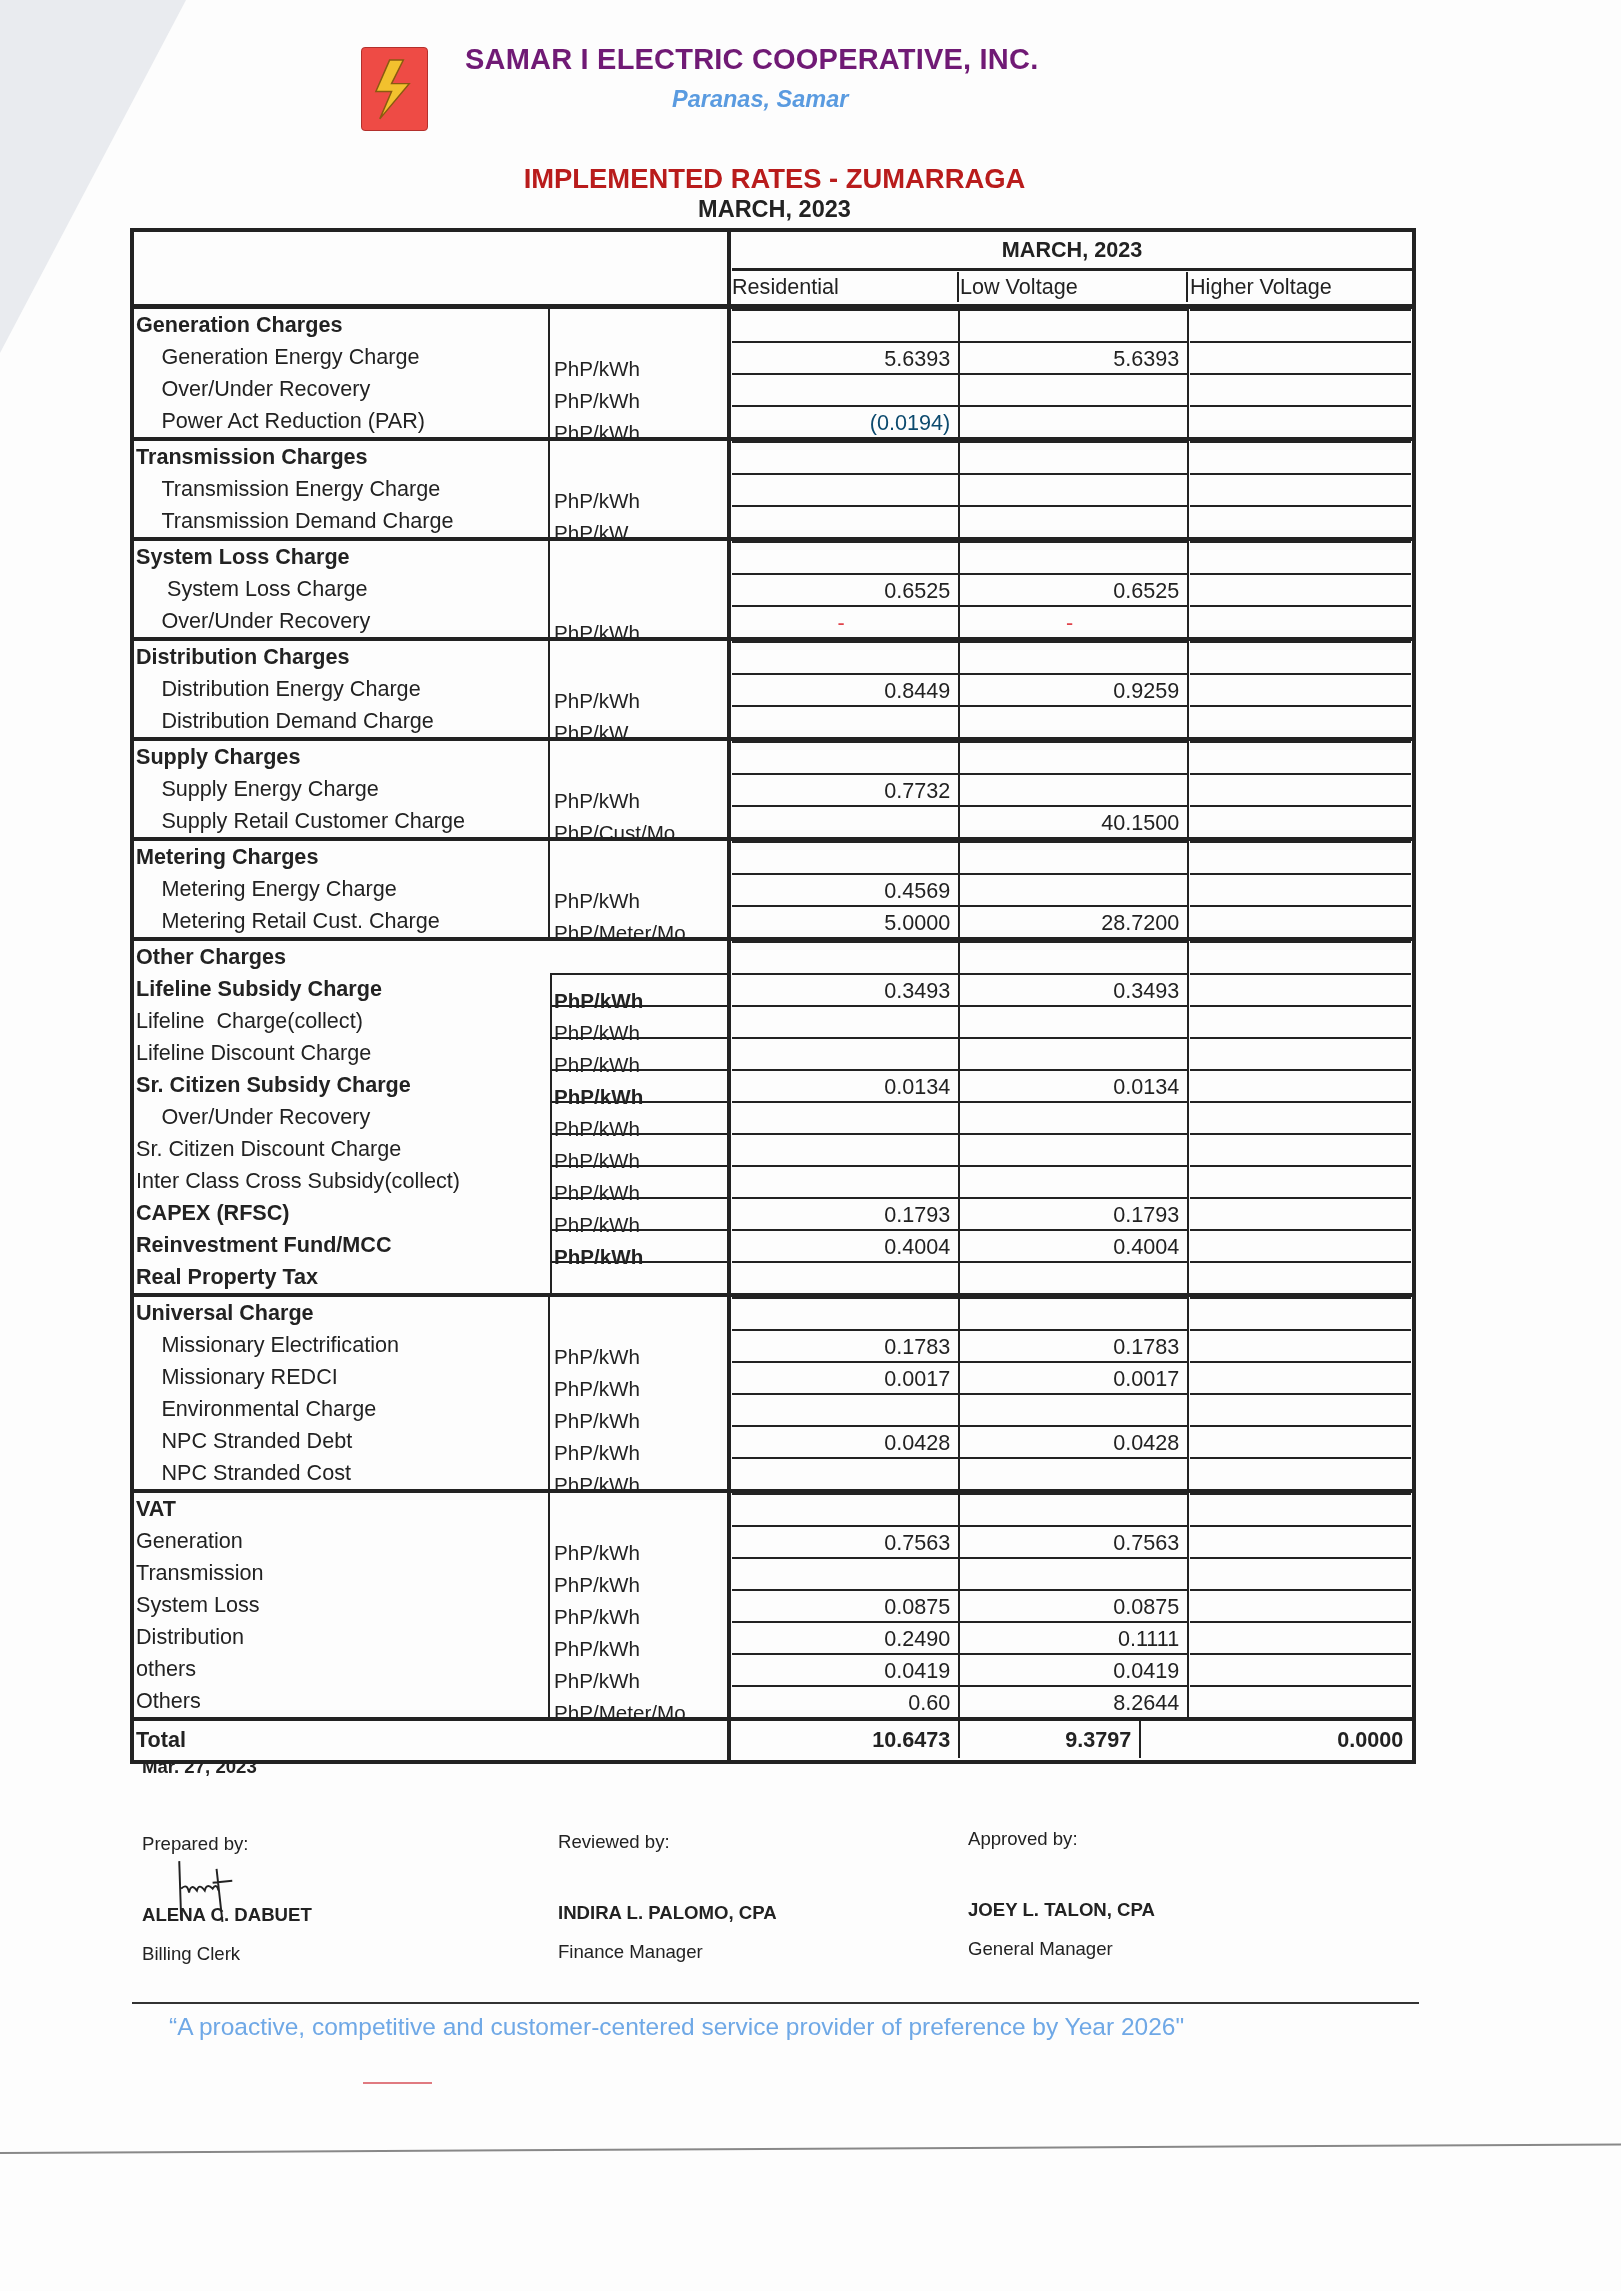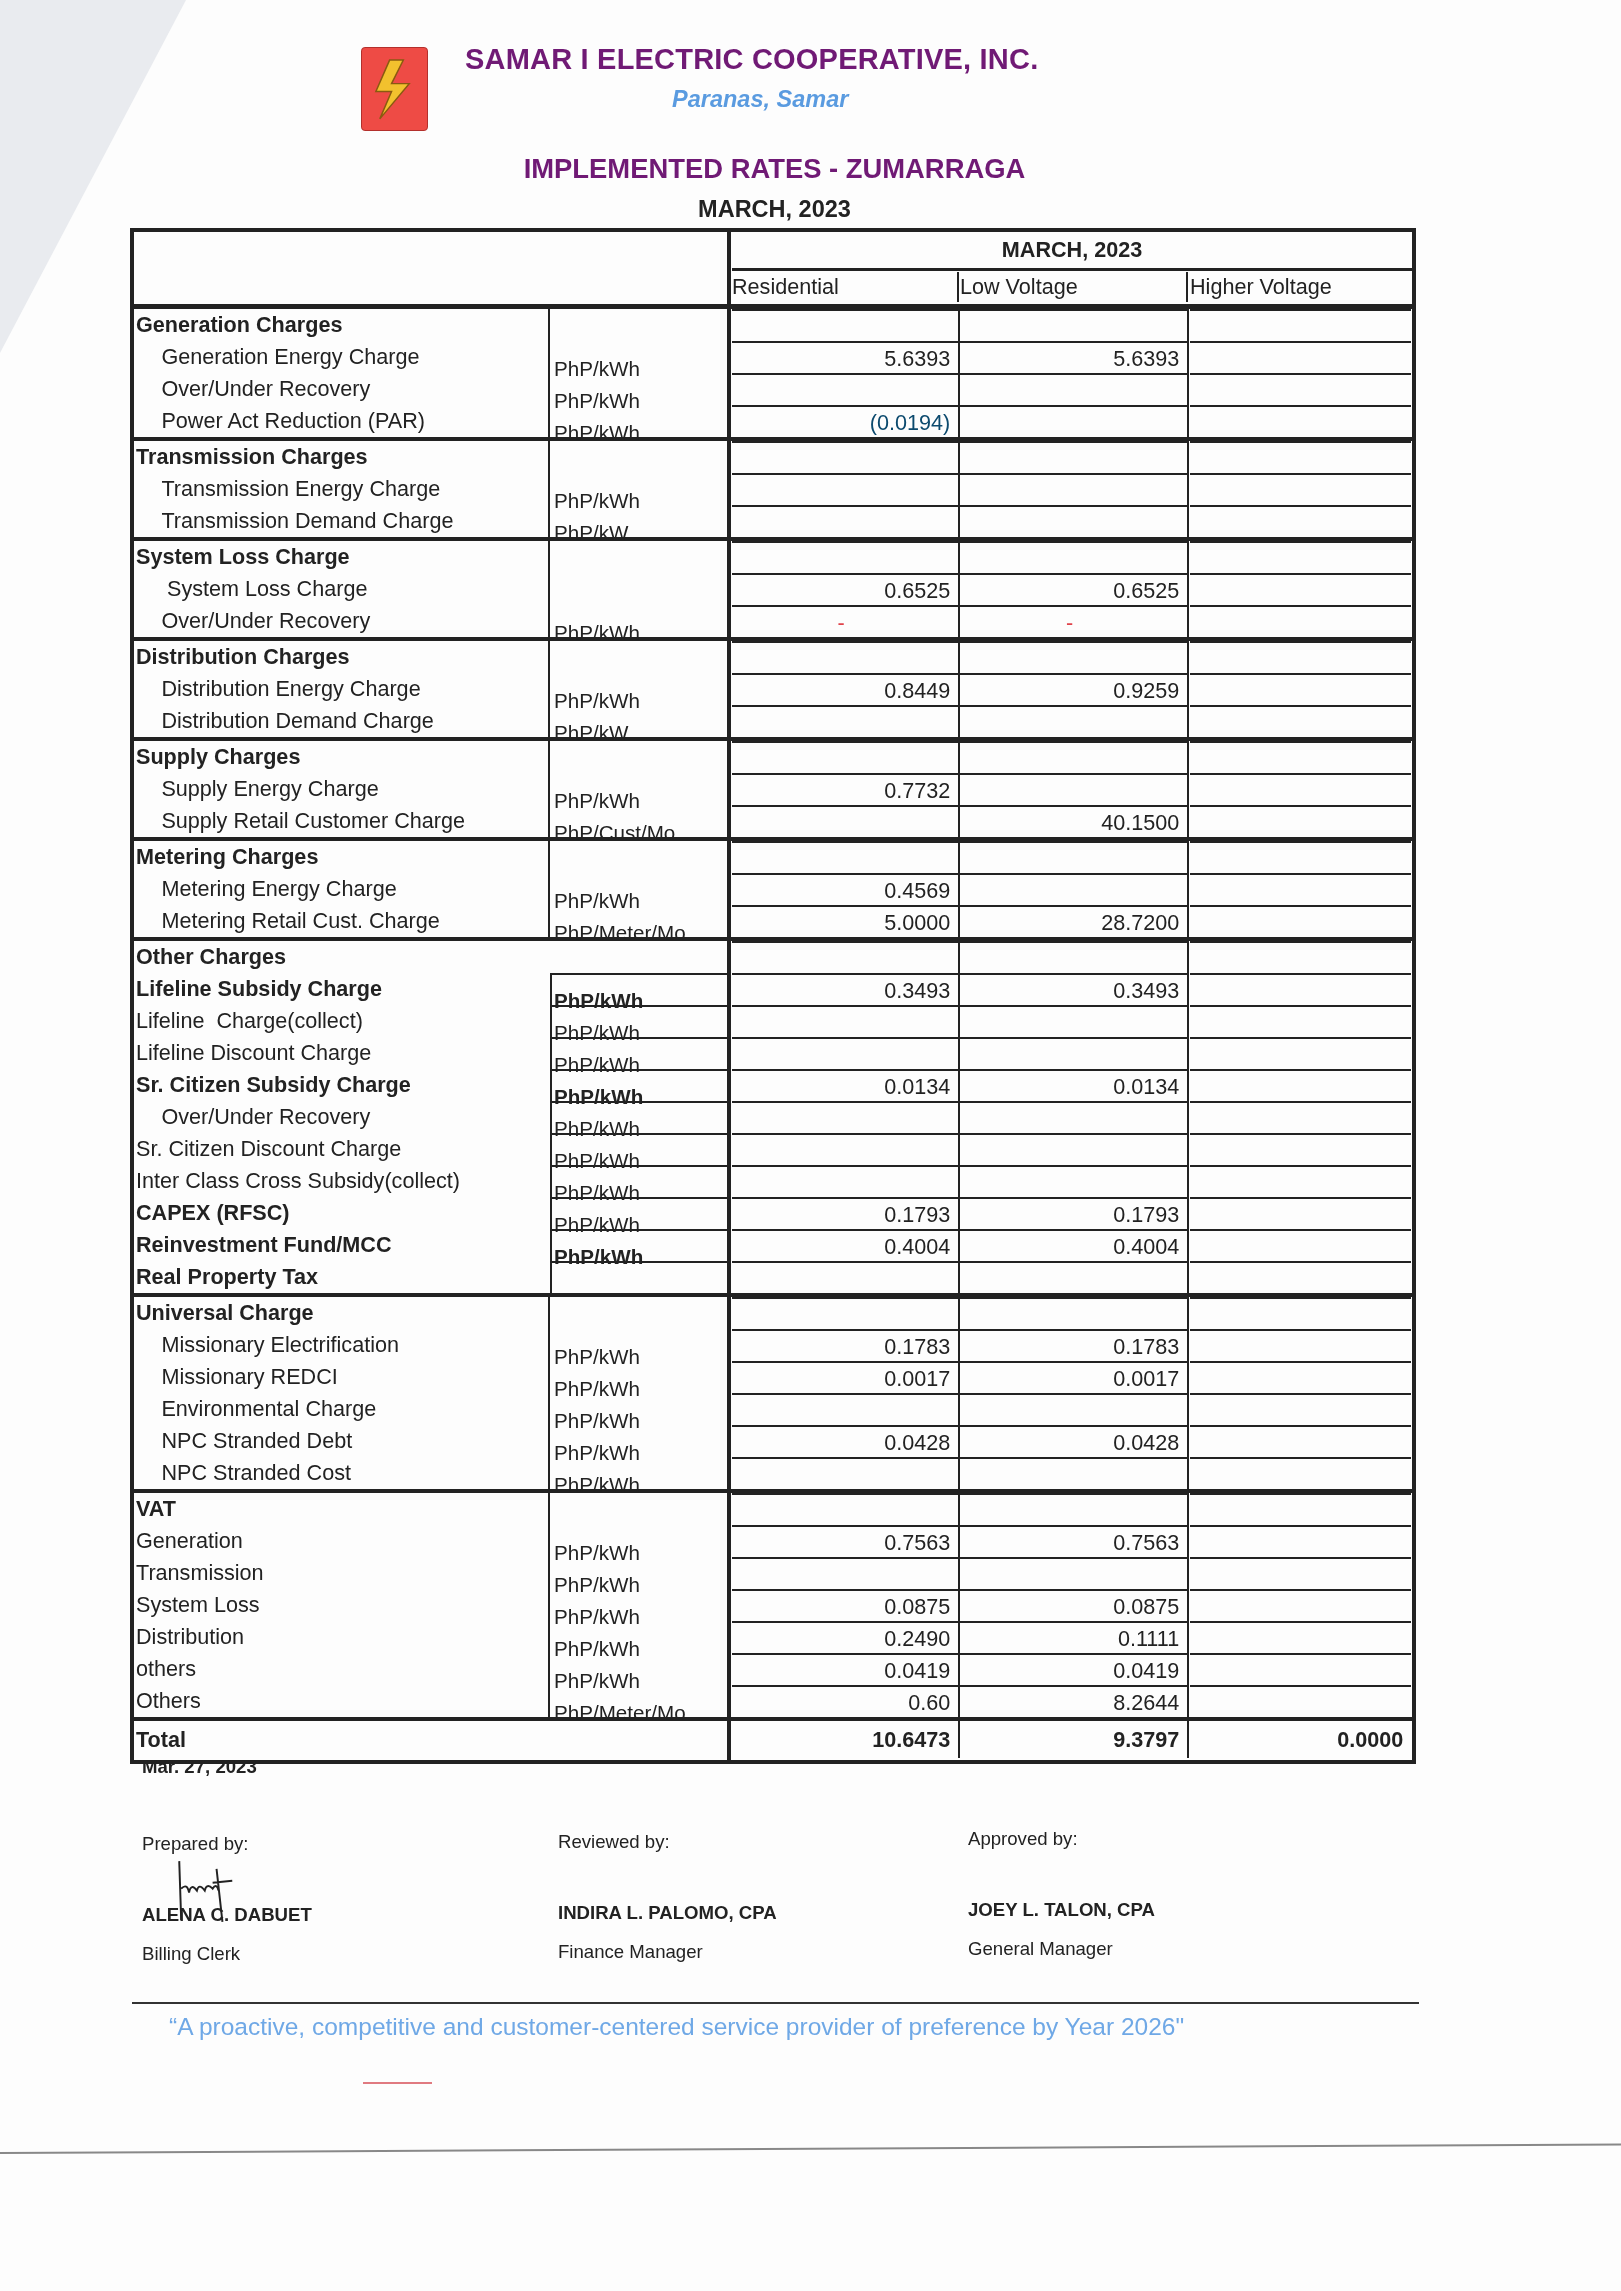--- a/index.html
+++ b/index.html
@@ -5,21 +5,21 @@
   html, body { margin:0; padding:0; }
   body { width:1621px; height:2292px; background:#fdfdfd; position:relative; overflow:hidden;
          font-family:"Liberation Sans", sans-serif; color:#222; }
   .shade { position:absolute; left:0; top:0; width:0; height:0;
            border-top:353px solid #e9ebef; border-right:186px solid transparent; }
   .logo { position:absolute; left:361px; top:47px; width:65px; height:82px; background:#ee4b45;
           border:1px solid #b3302c; border-radius:3.9px; }
   .logo svg { position:absolute; left:7.8px; top:9.8px; }
   .company { position:absolute; left:465px; top:43px; font-size:29px; font-weight:bold; color:#701a75; letter-spacing:0.2px; }
   .location { position:absolute; left:672px; top:86px; font-size:23.5px; font-style:italic; color:#5a9be0;font-weight:bold; }
-  .title { position:absolute; left:0; width:1549px; text-align:center; top:153px; font-size:27.4px; font-weight:bold; color:#701a75; }
+  .title { position:absolute; left:0; width:1549px; text-align:center; top:163px; font-size:27.4px; font-weight:bold; color:#b91c1c; }
   .subtitle { position:absolute; left:0; width:1549px; text-align:center; top:196px; font-size:23.5px; font-weight:bold; color:#222; }
 
   .tbl { position:absolute; left:130px; top:228px; width:1286px; }
   .hdr { position:relative; height:81px; border:4.9px solid #222; border-bottom:5.9px solid #222; box-sizing:border-box; width:1286px; }
   .hdr .leftblank { position:absolute; left:0; top:0; width:593px; height:100%; border-right:4.9px solid #222; }
   .hdr .month { position:absolute; left:598px; right:0; top:0; height:36px; border-bottom:3.9px solid #222;
                 text-align:center; font-weight:bold; font-size:21.6px; line-height:36px; }
   .hdr .col { position:absolute; top:40px; height:30px; line-height:30px; font-size:21.6px; }
   .hdr .c1 { left:598px; width:225px; border-right:2.9px solid #222; }
   .hdr .c2 { left:826px; width:226px; border-right:2.9px solid #222; }
@@ -44,21 +44,21 @@
   .row .v.red { color:#0c4a6e; }
   .row .v.dash { text-align:center; color:#e0434b; }
   .row .ucell { position:absolute; left:416px; width:177px; top:0; height:32px; border-top:2.9px solid #222; box-sizing:border-box; }
   .row:first-child .ucell { border-top:none; }
 
   .total { position:relative; height:43px; border:4.9px solid #222; border-top:none; box-sizing:border-box; width:1286px; }
   .total .lbl { position:absolute; left:2px; line-height:37px; font-size:21.6px; font-weight:bold; }
   .total .vdiv { position:absolute; left:593px; top:0; bottom:0; border-left:4.9px solid #222; }
   .total .v { position:absolute; top:0; height:37px; line-height:37px; text-align:right; font-weight:bold; font-size:21.6px; box-sizing:border-box; padding-right:7.8px; }
   .total .t1 { left:598px; width:228px; border-right:2.9px solid #222; }
-  .total .t2 { left:826px; width:229px; border-right:2.9px solid #222; }
+  .total .t2 { left:826px; width:181px; border-right:2.9px solid #222; }
   .total .t3 { left:1056px; width:221px; }
 
   .date { position:absolute; left:142px; top:1756px; font-size:18.6px; font-weight:bold; }
   .sig { position:absolute; font-size:18.6px; }
   .sig .role-label { position:absolute; left:0; top:0; white-space:nowrap; }
   .sig .name { position:absolute; left:0; top:71px; font-weight:bold; white-space:nowrap; }
   .sig .pos { position:absolute; left:0; top:110px; white-space:nowrap; }
   .sig1 { left:142px; top:1833px; }
   .sig2 { left:558px; top:1831px; }
   .sig3 { left:968px; top:1828px; }

